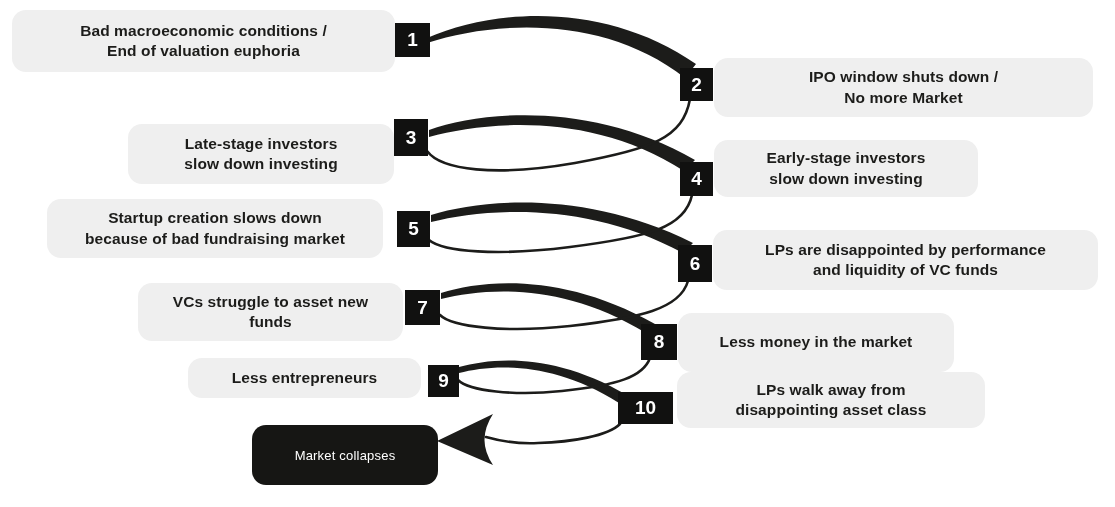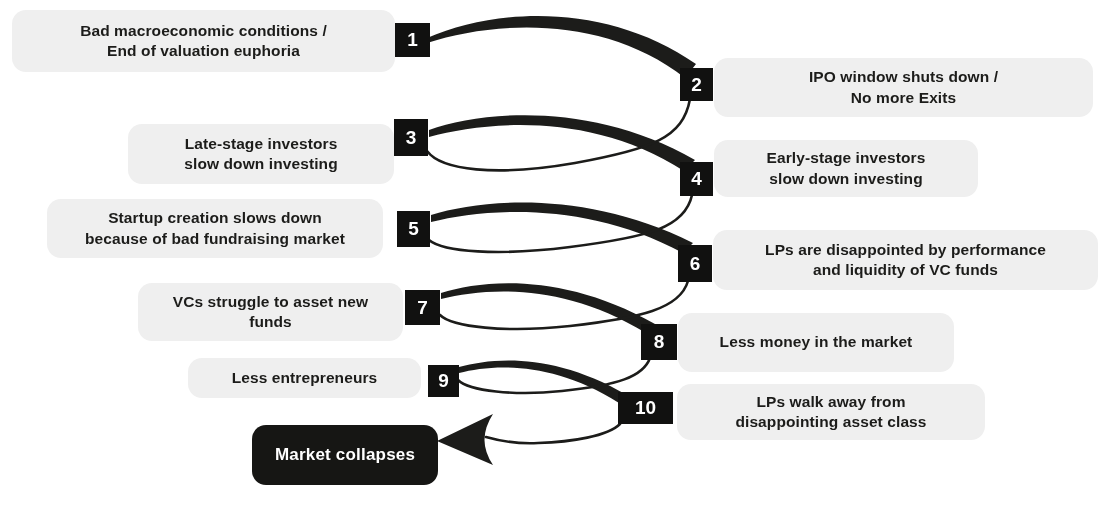--- a/index.html
+++ b/index.html
@@ -48,22 +48,22 @@
   .final-box {
     position: absolute;
     z-index: 3;
     background: #161614;
     border-radius: 14px;
     display: flex;
     align-items: center;
     justify-content: center;
     text-align: center;
     color: #ffffff;
-    font-size: 17px;
-    font-weight: 700;
+    font-size: 13px;
+    font-weight: 400;
     letter-spacing: 0.2px;
   }
 </style>
 </head>
 <body>
 
 <div class="canvas">
 
   <svg class="spiral-svg" viewBox="0 0 1115 507" aria-hidden="true">
 
@@ -82,21 +82,21 @@
     </g>
 
     <path fill="#1c1c1a" d="M 437 441 L 493 414 Q 476 440 493 465 Z"></path>
   </svg>
 
   <div class="step-box" style="left:12px; top:10px; width:383px; height:62px;">Bad macroeconomic conditions /
 End of valuation euphoria</div>
   <div class="step-badge" style="left:395px; top:23px; width:35px; height:34px;">1</div>
 
   <div class="step-box" style="left:714px; top:58px; width:379px; height:59px;">IPO window shuts down /
-No more Exits</div>
+No more Market</div>
   <div class="step-badge" style="left:680px; top:68px; width:33px; height:33px;">2</div>
 
   <div class="step-box" style="left:128px; top:108px; width:266px; height:60px;margin-top:16px;">Late-stage investors
 slow down investing</div>
   <div class="step-badge" style="left:394px; top:119px; width:34px; height:37px;">3</div>
 
   <div class="step-box" style="left:714px; top:140px; width:264px; height:57px;">Early-stage investors
 slow down investing</div>
   <div class="step-badge" style="left:680px; top:162px; width:33px; height:34px;">4</div>
 
@@ -111,19 +111,19 @@
   <div class="step-box" style="left:138px; top:283px; width:265px; height:58px;">VCs struggle to asset new
 funds</div>
   <div class="step-badge" style="left:405px; top:290px; width:35px; height:35px;">7</div>
 
   <div class="step-box" style="left:678px; top:313px; width:276px; height:59px;">Less money in the market</div>
   <div class="step-badge" style="left:641px; top:324px; width:36px; height:36px;">8</div>
 
   <div class="step-box" style="left:188px; top:358px; width:233px; height:40px;">Less entrepreneurs</div>
   <div class="step-badge" style="left:428px; top:365px; width:31px; height:32px;">9</div>
 
-  <div class="step-box" style="left:677px; top:384px; width:308px; height:56px;">LPs walk away from
+  <div class="step-box" style="left:677px; top:372px; width:308px; height:56px;">LPs walk away from
 disappointing asset class</div>
   <div class="step-badge" style="left:618px; top:392px; width:55px; height:32px;">10</div>
 
   <div class="final-box" style="left:252px; top:425px; width:186px; height:60px;">Market collapses</div>
 
 </div>
 
 </body></html>

